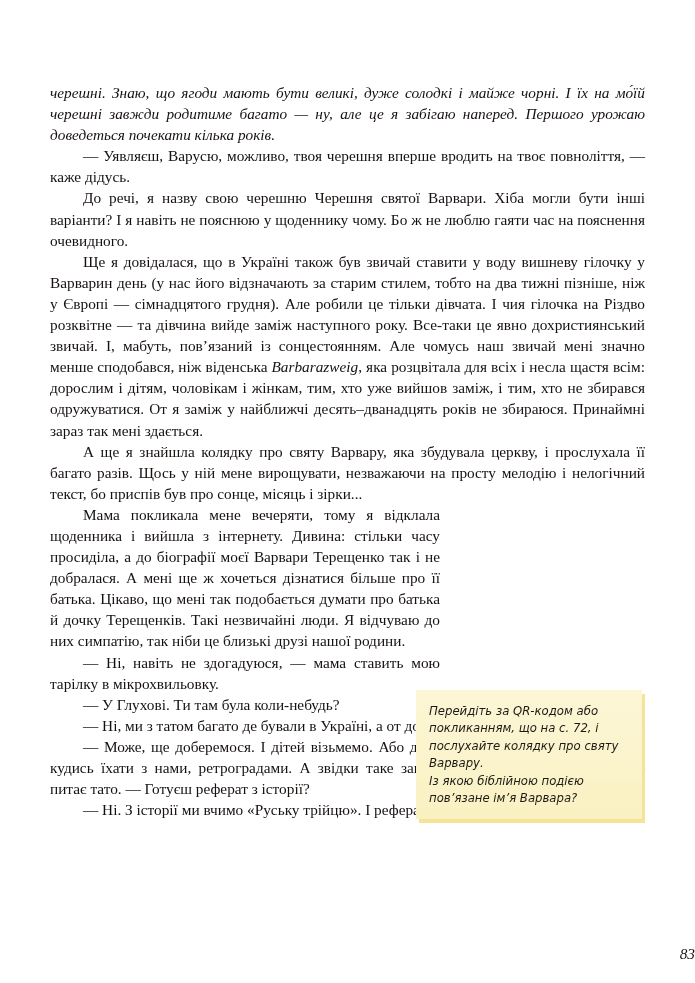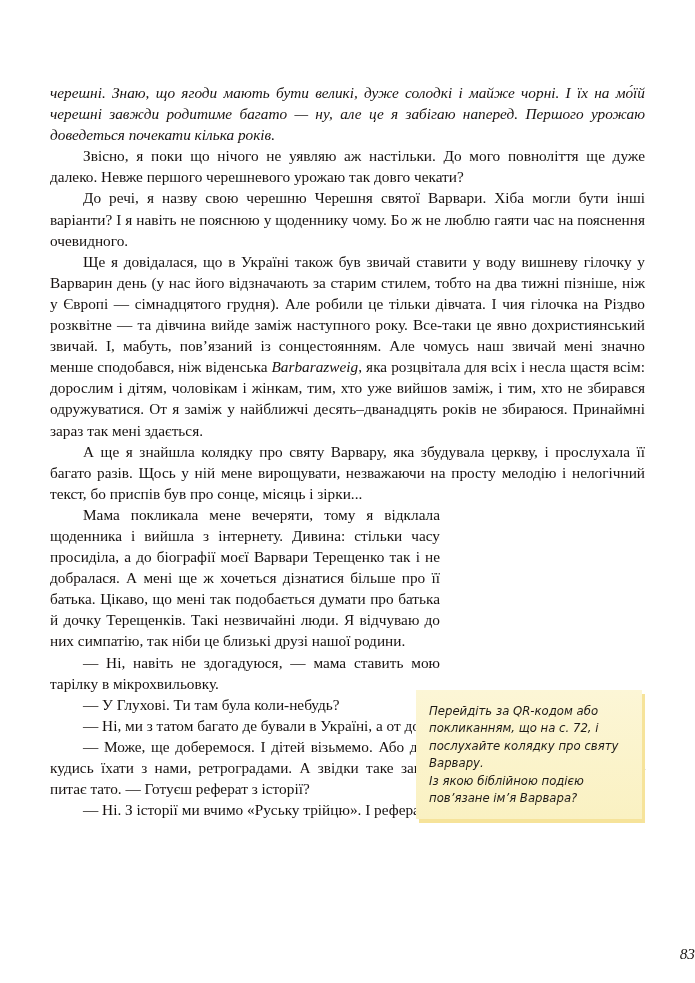--- a/index.html
+++ b/index.html
@@ -108,22 +108,22 @@
   <aside class="callout">
     <p>Перейдіть за QR-кодом або покликанням,
 що на с. 72, і послухайте колядку про святу Варвару.</p>
     <p>Із якою біблійною подією пов’язане ім’я Варвара?</p>
   </aside>
 
   <div class="content clearfix">
 
     <p class="para italic">черешні. Знаю, що ягоди мають бути великі, дуже солодкі і майже чорні. І їх на мо́їй черешні завжди родитиме багато — ну, але це я забігаю наперед. Першого урожаю доведеться почекати кілька років.</p>
 
+    <p class="para">— Уявляєш, Варусю, можливо, твоя черешня вперше вродить на твоє повноліття, — каже дідусь.</p>
 
-    <p class="para">Звісно, я поки що нічого не уявляю аж настільки. До мого повноліття ще дуже далеко. Невже першого черешневого урожаю так довго чекати?</p>
 
     <p class="para">До речі, я назву свою черешню Черешня святої Варвари. Хіба могли бути інші варіанти? І я навіть не пояснюю у щоденнику чому. Бо ж не люблю гаяти час на пояснення очевидного.</p>
 
 
     <p class="para"><span>Ще я довідалася, що в Україні також був звичай ставити у воду вишневу гілочку у Варварин день (у нас його відзначають за старим стилем, тобто на два тижні пізніше, ніж у Європі — сімнадцятого грудня). Але робили це тільки дівчата. І чия гілочка на Різдво розквітне — та дівчина вийде заміж наступного року. Все-таки це явно дохристиянський звичай. І, мабуть, пов’язаний із сонцестоянням. Але чомусь наш звичай мені значно менше сподобався, ніж віденська </span><span class="foreign">Barbarazweig</span><span>, яка розцвітала для всіх і несла щастя всім: дорослим і дітям, чоловікам і жінкам, тим, хто уже вийшов заміж, і тим, хто не збирався одружуватися. От я заміж у найближчі десять–дванадцять років не збираюся. Принаймні зараз так мені здається.</span></p>
 
     <p class="para">А ще я знайшла колядку про святу Варвару, яка збудувала церкву, і прослухала її багато разів. Щось у ній мене вирощувати, незважаючи на просту мелодію і нелогічний текст, бо приспів був про сонце, місяць і зірки...</p>
 
     <div class="callout-shim"></div>
 

